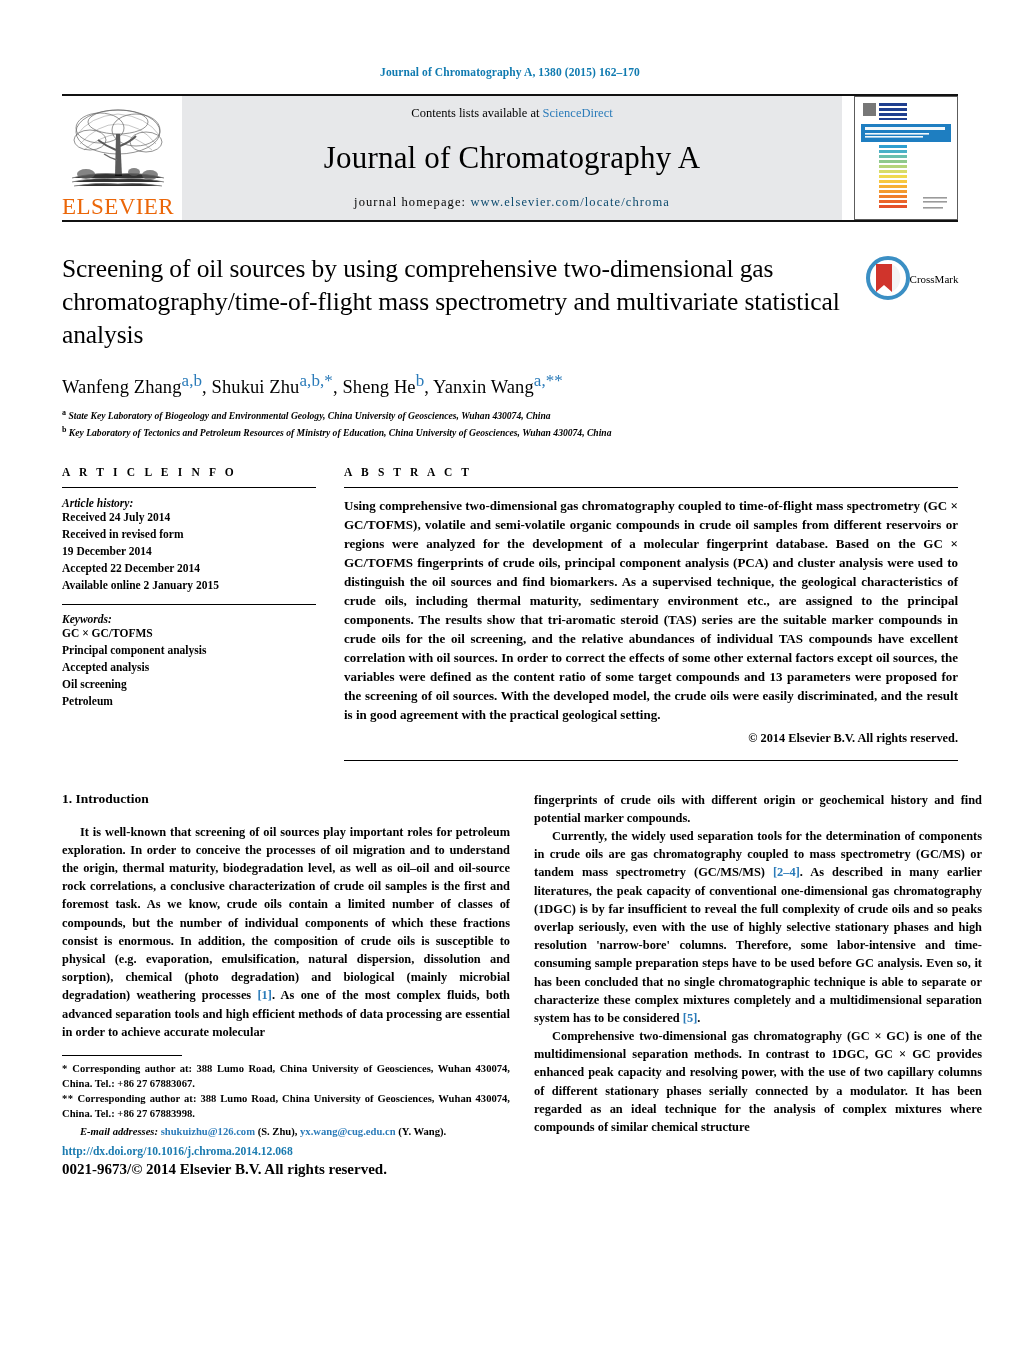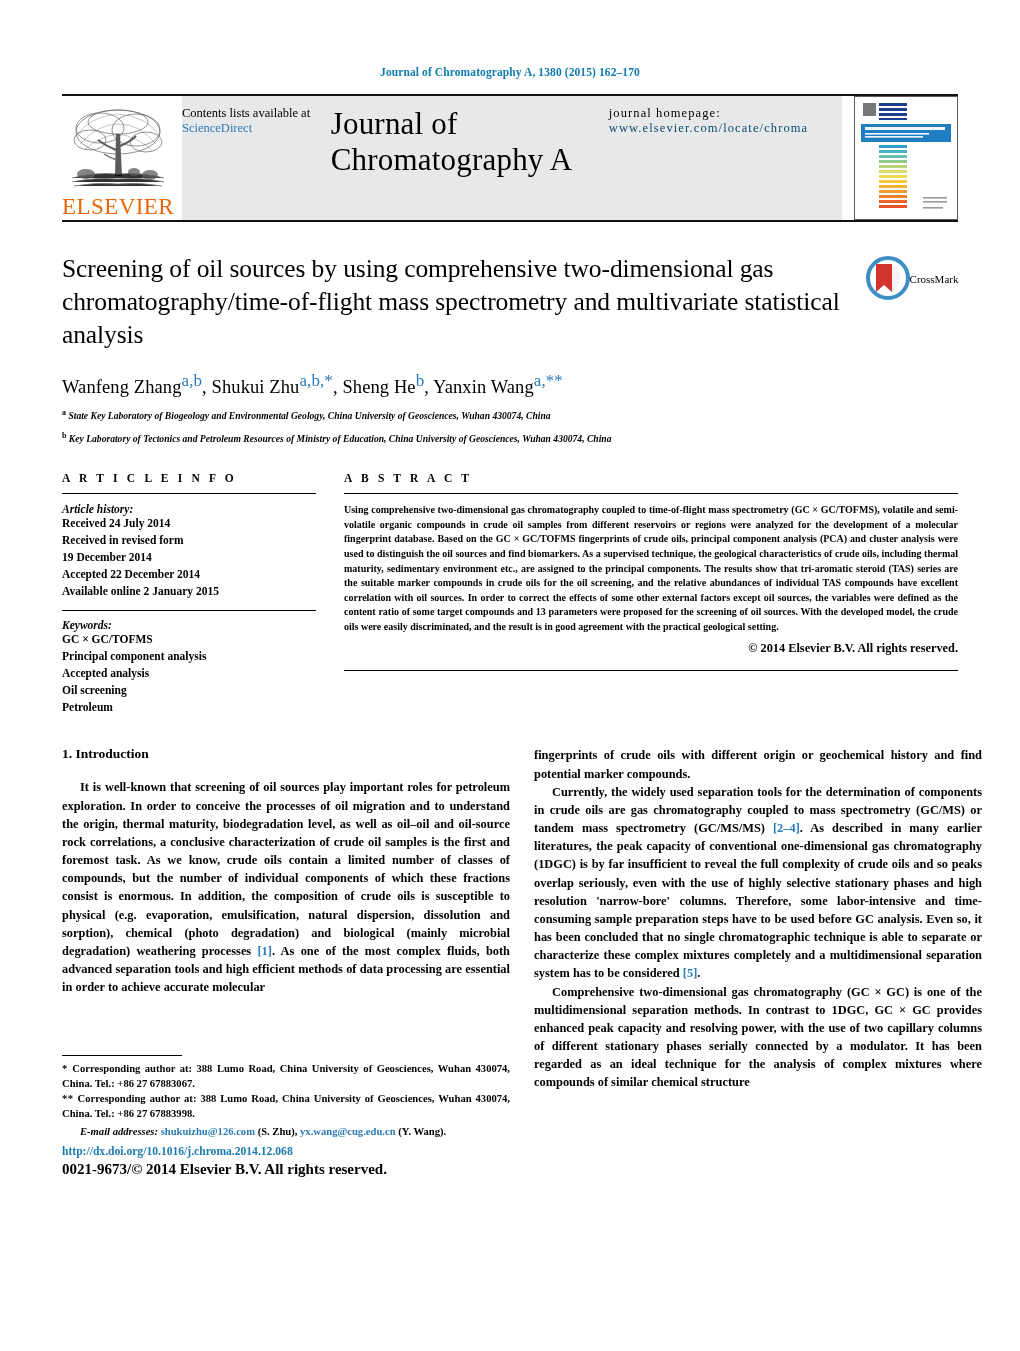--- a/index.html
+++ b/index.html
@@ -29,21 +29,21 @@
   .masthead { margin-top: 16px; border-top: 2.5px solid #111; padding-top: 0; }
   .masthead-inner { display: flex; align-items: stretch; height: 124px; }
   .elsevier-logo { width: 112px; flex: 0 0 112px; display: flex; flex-direction: column; justify-content: flex-end; padding-bottom: 2px; }
   .tree-wrap { height: 96px; display:flex; align-items:flex-end; justify-content:center; }
   .elsevier-word {
     color: #eb6608; font-family: "Liberation Serif", serif; font-size: 23px;
     letter-spacing: .4px; text-align: center; line-height: 1; padding-top: 1px;
   }
   .journal-box {
     flex: 1 1 auto; background: #e7e8ea; margin: 0 12px 0 8px;
-    display: flex; flex-direction: row; justify-content: space-between;
+    display: flex; flex-direction: column; align-items: center; justify-content: space-between;
     padding: 10px 0 10px 0;
   }
   .contents-line { font-size: 12.5px; }
   .contents-line .sd { color: #2b7bb9; }
   .journal-name { font-size: 31px; letter-spacing: .2px; }
   .homepage { font-size: 12.5px; letter-spacing: 1.1px; }
   .homepage .url { color: #0c4a6e; }
   .cover {
     width: 104px; flex: 0 0 104px; border: 1px solid #5c5c5c; background: #fff;
     position: relative; overflow: hidden;
@@ -69,21 +69,21 @@
   
   .info-abstract { display: flex; margin-top: 26px; justify-content: space-between; }
   .col-info { width: 282px; flex: 0 0 282px; padding-right: 28px; }
   .col-abstract { flex: 1 1 auto; }
   .sec-head { font-size: 11.5px; font-weight: bold; letter-spacing: 3.2px; }
   .hr-thin { border-top: 1.2px solid #000; margin: 9px 0 9px 0; }
   .hr-thin.tight { margin: 10px 0 8px 0; }
   .hist-title, .kw-title { font-style: italic; font-weight: bold; font-size: 11.5px; }
   .info-line { font-size: 11.5px; line-height: 1.48; font-weight: bold; }
   .kw-block { margin-top: 2px; }
-  .abstract-body { font-size: 10px; line-height: 1.46; text-align: justify; font-weight: bold; }
+  .abstract-body { font-size: 13px; line-height: 1.46; text-align: justify; font-weight: bold; }
   .abstract-body p { margin: 0; }
   .copyright { text-align: right; margin-top: 6px; font-weight: bold; font-size: 12.3px; }
   .hr-abstract-bottom { border-top: 1.4px solid #000; margin-top: 14px; }
 
   
   .body-cols { display: flex; margin-top: 30px; }
   .bcol { width: 448px; flex: 0 0 448px; }
   .bcol.right { margin-left: 24px; }
   h2.section-title { font-size: 13.5px; font-weight: bold; margin: 0 0 16px 0; }
   .para { font-size: 12.4px; line-height: 1.465; text-align: justify; font-weight: bold; margin: 0; text-indent: 18px; }
@@ -223,21 +223,21 @@
       </div>
     </div>
   </div>
 
   <div class="authors">Wanfeng Zhang<sup>a,b</sup>, Shukui Zhu<sup>a,b,*</sup>, Sheng He<sup>b</sup>, Yanxin Wang<sup>a,**</sup></div>
 
   <div class="affil">
     <sup>a</sup>
     <span>State Key Laboratory of Biogeology and Environmental Geology, China University of Geosciences, Wuhan 430074, China</span>
   </div>
-  <div class="affil" style="margin-top:8px;">
+  <div class="affil" style="margin-top:2px;">
     <sup>b</sup>
     <span>Key Laboratory of Tectonics and Petroleum Resources of Ministry of Education, China University of Geosciences, Wuhan 430074, China</span>
   </div>
 
   <div class="info-abstract">
 
     <div class="col-info">
       <div class="sec-head">A R T I C L E   I N F O</div>
       <div class="hr-thin"></div>
       <div class="hist-title">Article history:</div>

